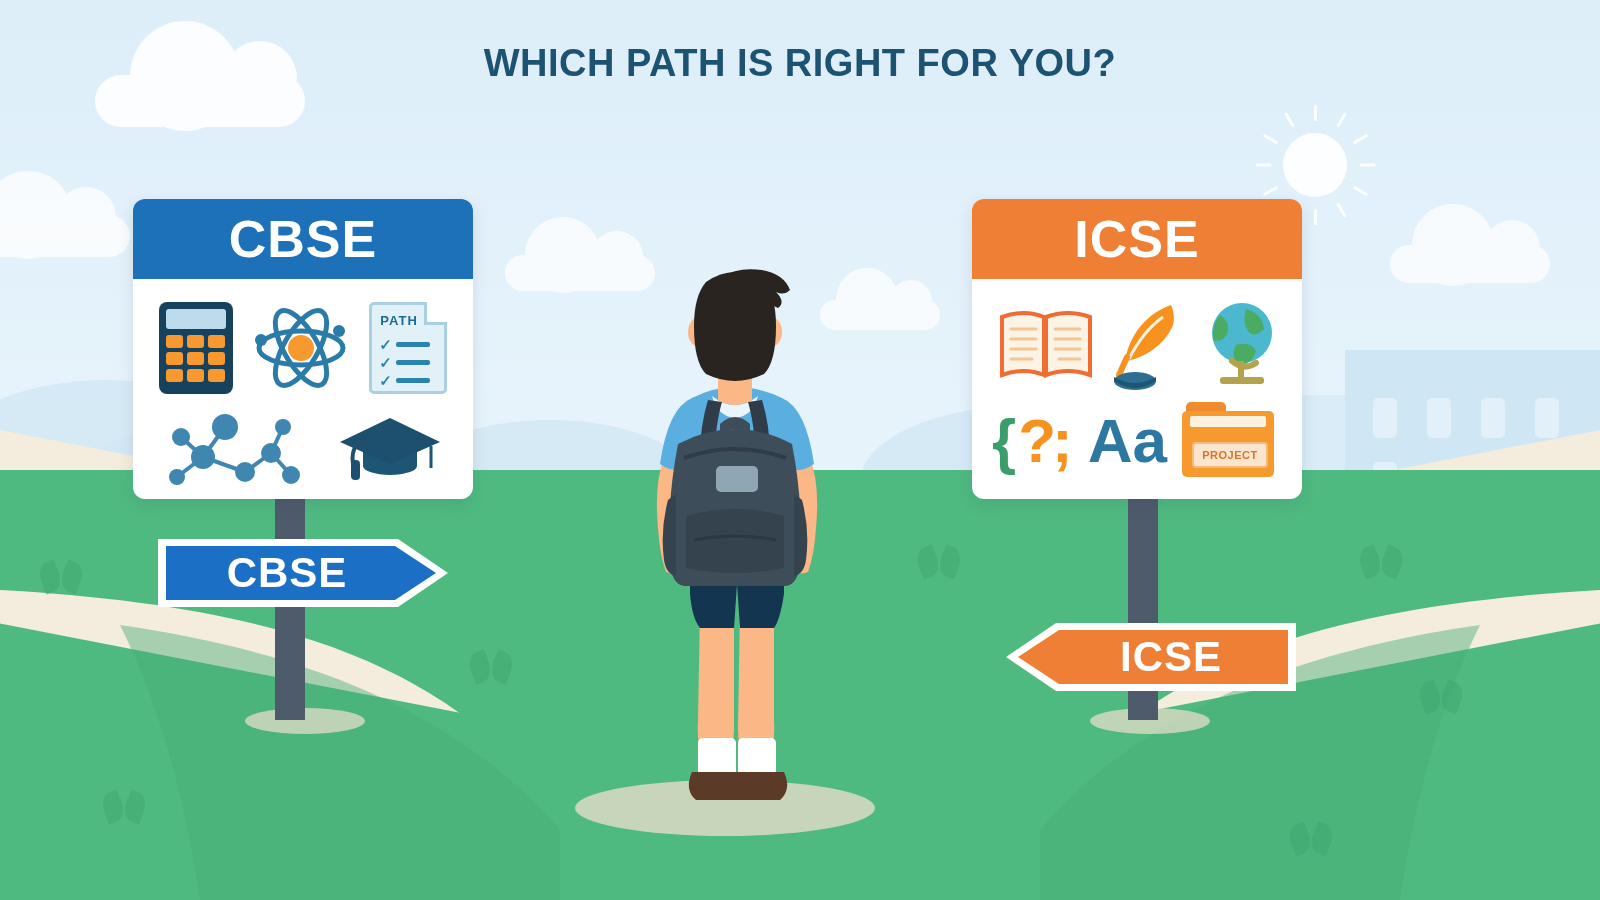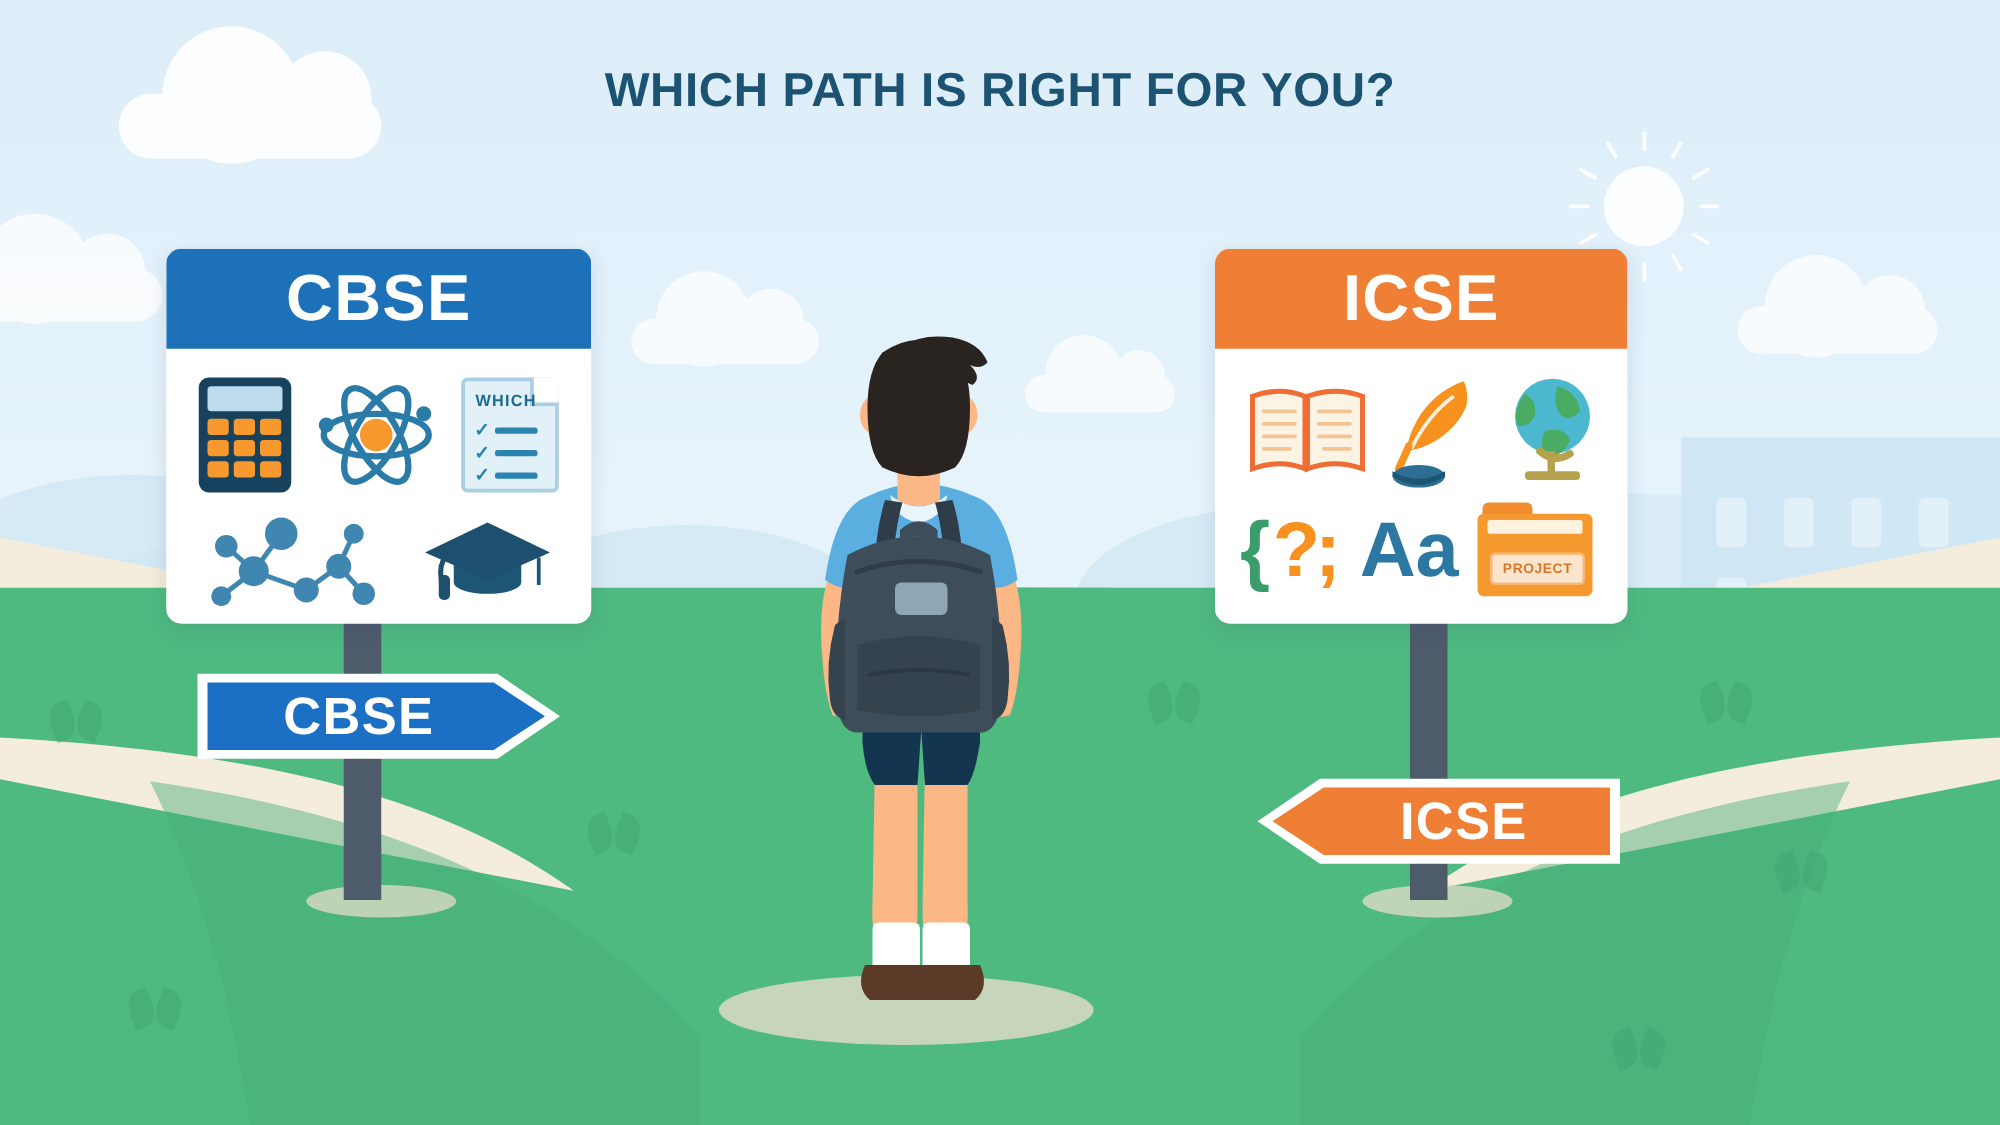--- a/index.html
+++ b/index.html
@@ -93,21 +93,21 @@
   .arrow-sign{position:relative;height:84px;display:flex;align-items:center;justify-content:center;}
   .arrow-sign .atxt{color:#fff;font-size:42px;font-weight:bold;letter-spacing:1px;position:relative;z-index:3;}
   .arrow-outer{position:absolute;inset:0;}
 
   
   #boy{left:620px;top:248px;width:230px;height:590px;}
 
   
   #title-wrap{left:0;top:36px;width:1600px;text-align:center;}
   #main-title{font-size:68px;font-weight:bold;color:#1c5272;letter-spacing:.5px;line-height:1;}
-  #sub-title{margin-top:18px;font-size:38px;font-weight:bold;color:#1c5272;letter-spacing:.5px;line-height:1;}
+  #sub-title{margin-top:8px;font-size:38px;font-weight:bold;color:#1c5272;letter-spacing:.5px;line-height:1;}
   #main-title .vs{font-size:56px;}
 
   
   .exam-paper{width:72px;height:86px;background:#e2f0f8;border:3px solid #a9cfe3;border-radius:5px;
      position:relative;}
   .exam-paper .fold{position:absolute;right:-3px;top:-3px;width:20px;height:20px;background:#fff;
      border-left:3px solid #a9cfe3;border-bottom:3px solid #a9cfe3;}
   .exam-paper .etitle{position:absolute;left:8px;top:8px;font-size:13px;font-weight:bold;color:#1d6a93;letter-spacing:1px;}
   .chk-row{position:absolute;left:7px;display:flex;align-items:center;gap:4px;}
   .chk{color:#2b84b0;font-size:15px;font-weight:bold;line-height:1;}
@@ -236,21 +236,21 @@
             <ellipse cx="49" cy="46" rx="42" ry="17" transform="rotate(60 49 46)"></ellipse>
             <ellipse cx="49" cy="46" rx="42" ry="17" transform="rotate(-60 49 46)"></ellipse>
           </g>
           <circle cx="49" cy="46" r="13" fill="#f7992e"></circle>
           <circle cx="9" cy="38" r="6" fill="#2b7ba8"></circle>
           <circle cx="87" cy="29" r="6" fill="#2b7ba8"></circle>
         </svg>
 
         <div class="exam-paper">
           <div class="fold"></div>
-          <div class="etitle">WHICH</div>
+          <div class="etitle">PATH</div>
           <div class="chk-row" style="top:32px">
               <span class="chk">✓</span>
               <span class="bar"></span>
             </div>
           <div class="chk-row" style="top:50px">
               <span class="chk">✓</span>
               <span class="bar"></span>
             </div>
           <div class="chk-row" style="top:68px">
               <span class="chk">✓</span>

